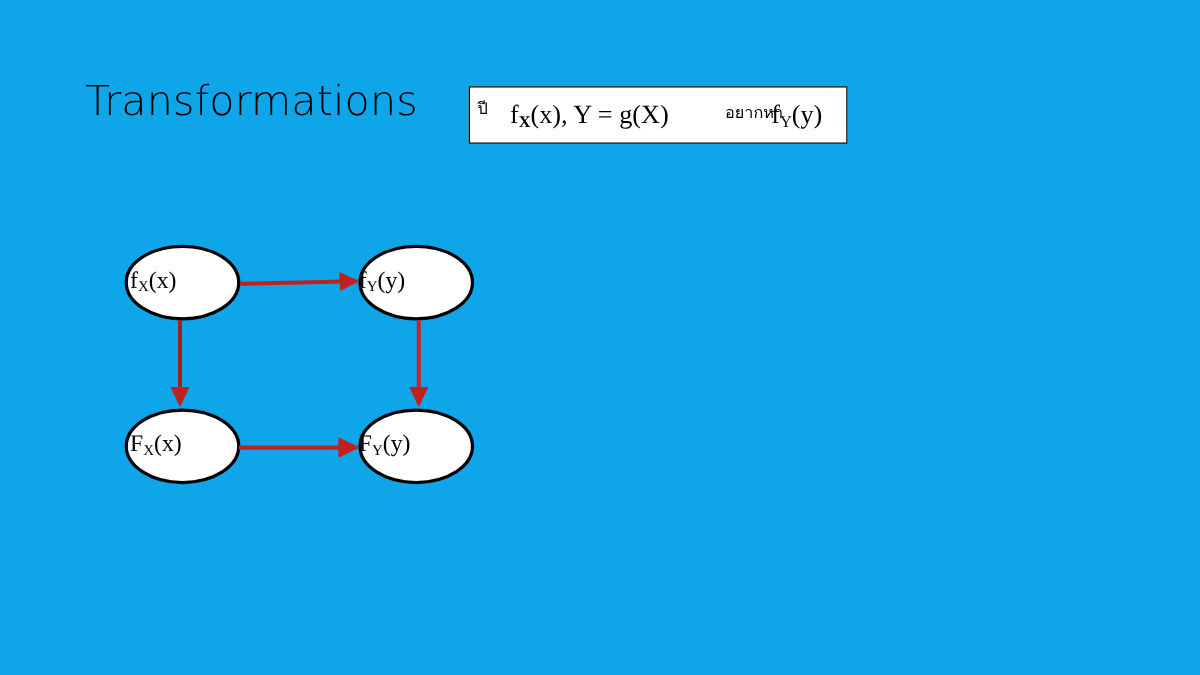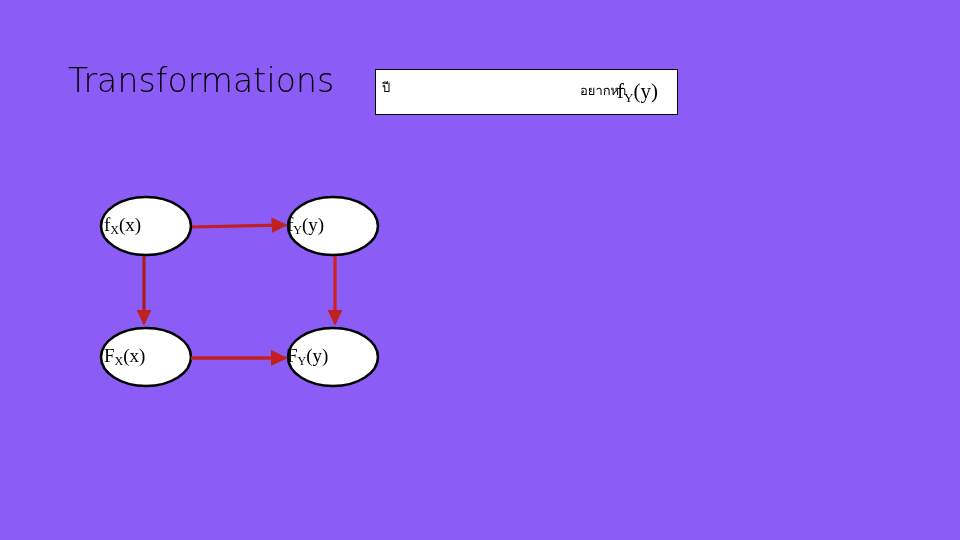--- a/index.html
+++ b/index.html
@@ -13,21 +13,21 @@
     position: relative;
     overflow: hidden;
     font-family: "Liberation Sans", sans-serif;
   }
 
   #slide {
     position: absolute;
     left: 0; top: 0;
     width: 960px;
     height: 540px;
-    background: #8b5cf6;
+    background: #0ea5e9;
   }
 
   
   #page-title {
     position: absolute;
     left: 68px;
     top: 60px;
     font-family: "DejaVu Sans", sans-serif;
     font-weight: 300;
     font-size: 33px;
@@ -141,20 +141,23 @@
 
 <div id="slide">
 
   <div id="page-title">Transformations</div>
 
   <div id="equation-box">
     <div id="equation-row">
 
       <span class="thai-lead">ปี</span>
 
+      <span class="math-main">
+        <span>f</span><sub>X</sub><span>(x), Y = g(X)</span>
+      </span>
 
       <span class="thai-right">อยากหา</span>
 
       <span class="math-overlap">
         <span>f</span><sub>Y</sub><span>(y)</span>
       </span>
 
     </div>
   </div>
 

